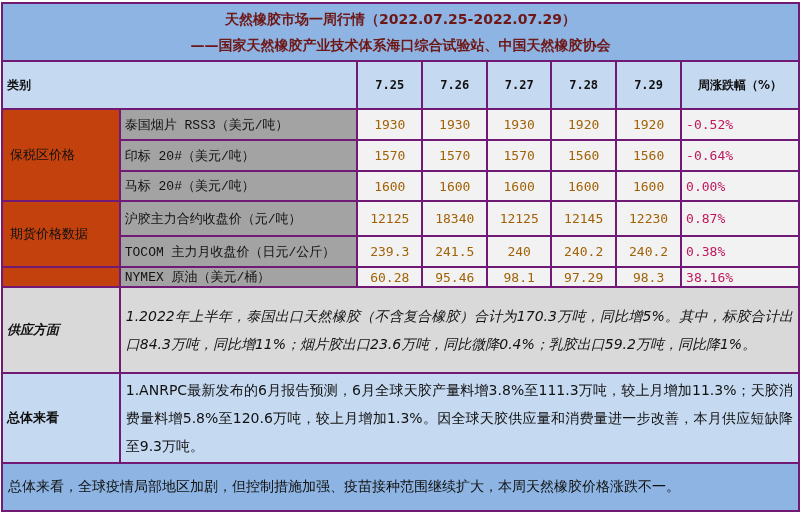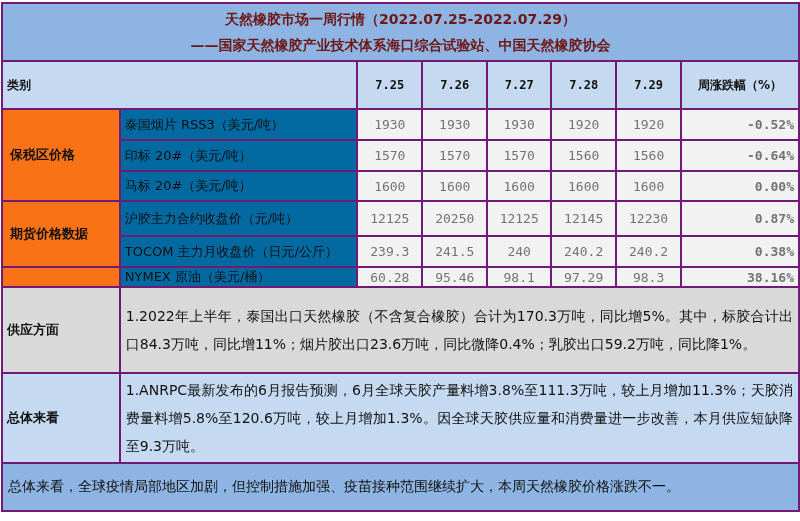--- a/index.html
+++ b/index.html
@@ -28,34 +28,34 @@
     height:58px;
     color:#6e1717;
   }
   .title-line { font-weight:bold; font-size:14px; line-height:26px; }
   
   .head-row td { background:#C5D9F1; font-weight:bold; height:48px; font-size:12px; }
   .cat-head { text-align:left; }
   .num-head, .chg-head { text-align:center; }
   .num-head { font-family:"DejaVu Sans Mono", monospace;text-align:center; }
   
-  .group-cell { background:#f97316; font-weight:bold;padding-left:7px; }
-  .label-cell { background:#0369a1; }
+  .group-cell { background:#c2410c; font-weight:normal;padding-left:7px; }
+  .label-cell { background:#a3a3a3;font-family:Liberation Mono, monospace; }
   .val-cell {
     background:#F2F2F2; text-align:center;
-    font-family:"DejaVu Sans Mono", monospace; color:#737373;
+    font-family:"DejaVu Sans Mono", monospace; color:#a16207;
   }
   .chg-cell {
-    background:#F2F2F2; text-align:right; font-weight:bold;
-    font-family:"DejaVu Sans Mono", monospace; color:#737373;
+    background:#F2F2F2; text-align:left; font-weight:normal;
+    font-family:"DejaVu Sans Mono", monospace; color:#be185d;
   }
   tr.r1 { height:31px; } tr.r2 { height:31px; } tr.r3 { height:30px; }
   tr.r4 { height:35px; } tr.r5 { height:31px; } tr.r6 { height:20px; }
   
-  .supply-row td { background:#D9D9D9; }
+  .supply-row td { background:#D9D9D9;font-style:italic; }
   .market-row td { background:#C5D9F1; }
   .supply-row { height:86px; }
   .market-row { height:78px; }
   .section-label { font-weight:bold; font-size:13px; }
   .section-text {
     font-size:14px; line-height:28px; text-align:justify;
     padding:2px 5px;
   }
   
   .footer-row { height:48px; }
@@ -123,21 +123,21 @@
     <td class="val-cell">1600</td>
     <td class="val-cell">1600</td>
     <td class="val-cell">1600</td>
     <td class="chg-cell">0.00%</td>
   </tr>
 
   <tr class="r4">
     <td class="group-cell" rowspan="2">期货价格数据</td>
     <td class="label-cell">沪胶主力合约收盘价（元/吨）</td>
     <td class="val-cell">12125</td>
-    <td class="val-cell">20250</td>
+    <td class="val-cell">18340</td>
     <td class="val-cell">12125</td>
     <td class="val-cell">12145</td>
     <td class="val-cell">12230</td>
     <td class="chg-cell">0.87%</td>
   </tr>
   <tr class="r5">
     <td class="label-cell">TOCOM 主力月收盘价（日元/公斤）</td>
     <td class="val-cell">239.3</td>
     <td class="val-cell">241.5</td>
     <td class="val-cell">240</td>

